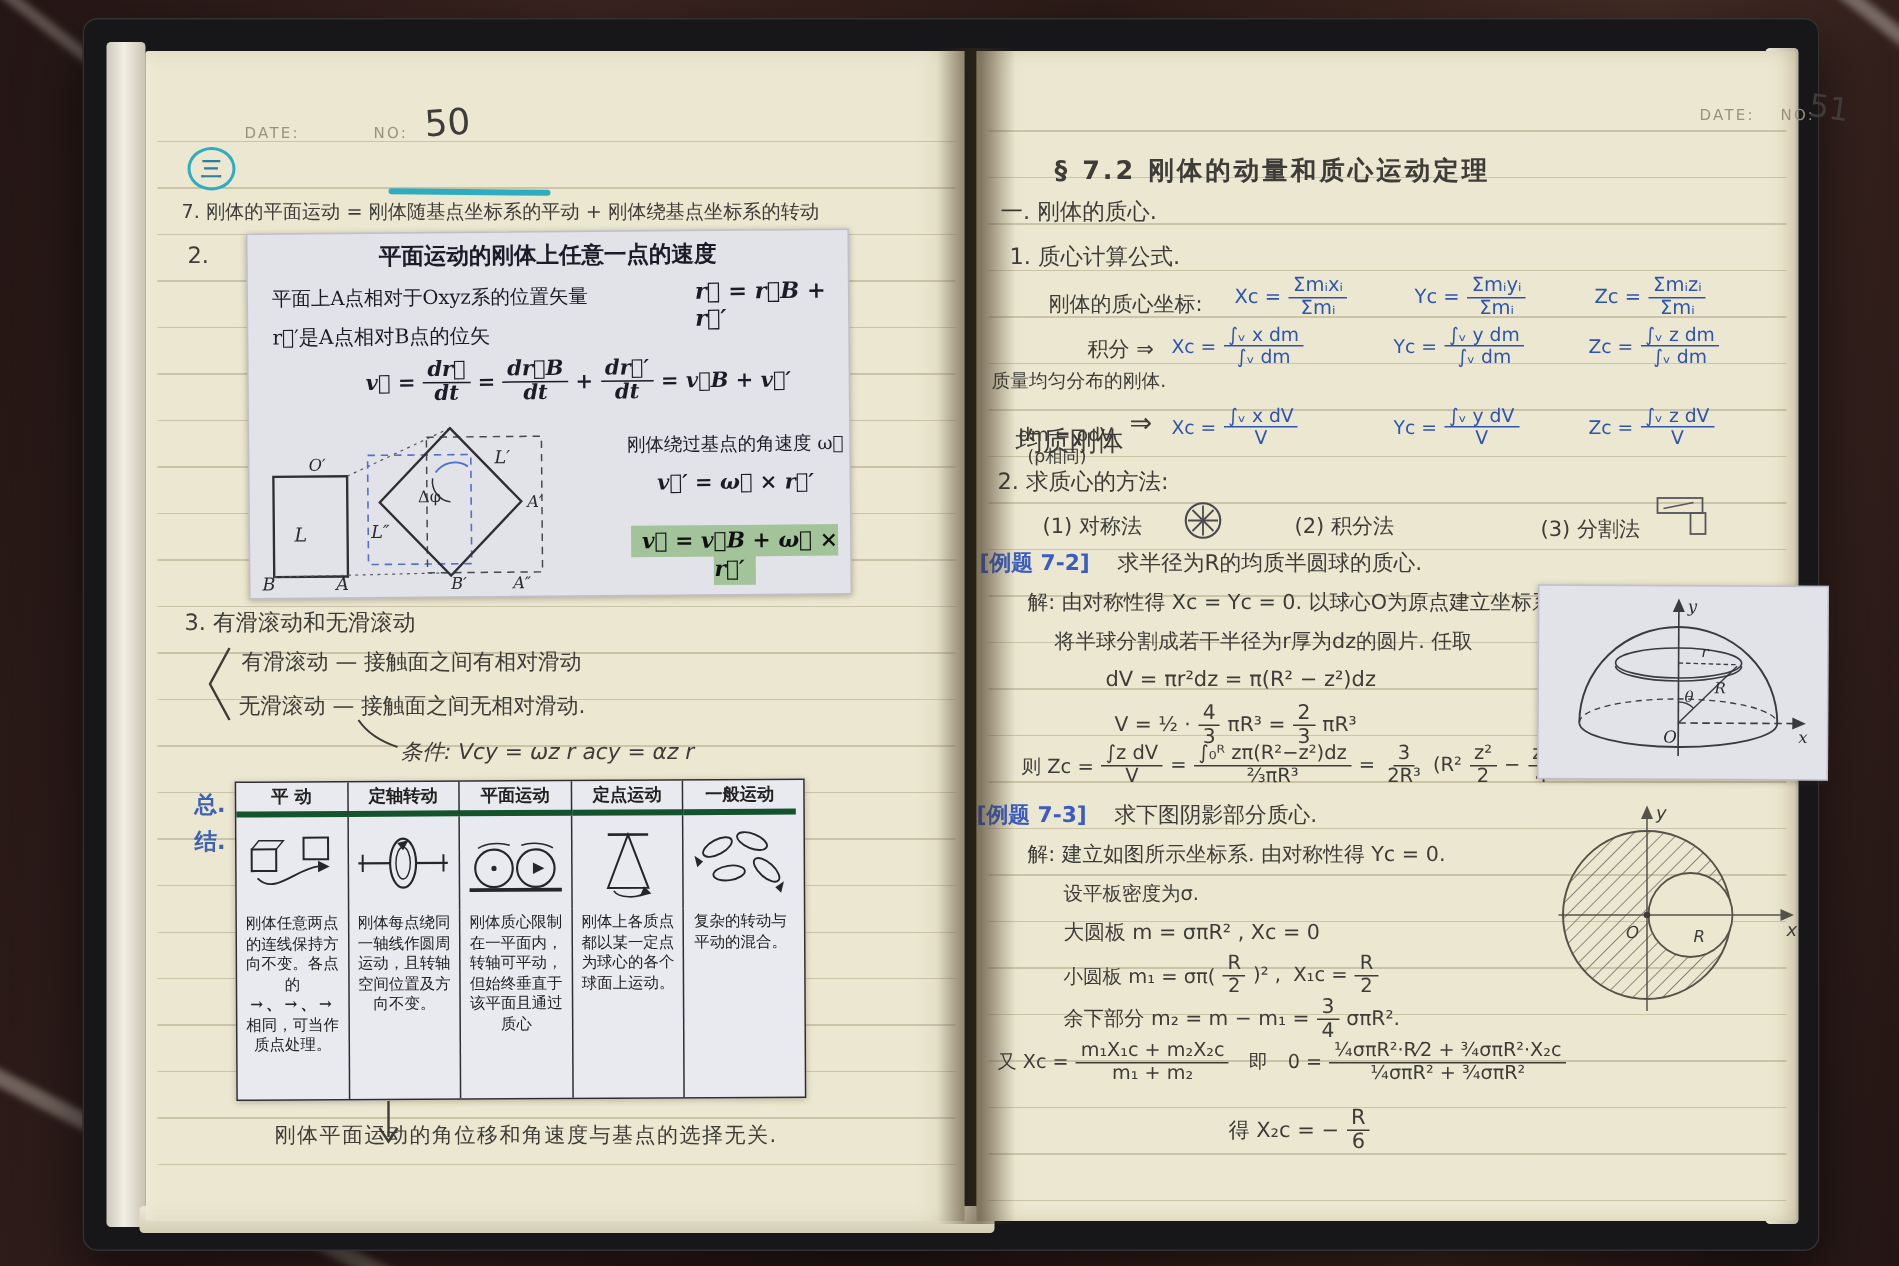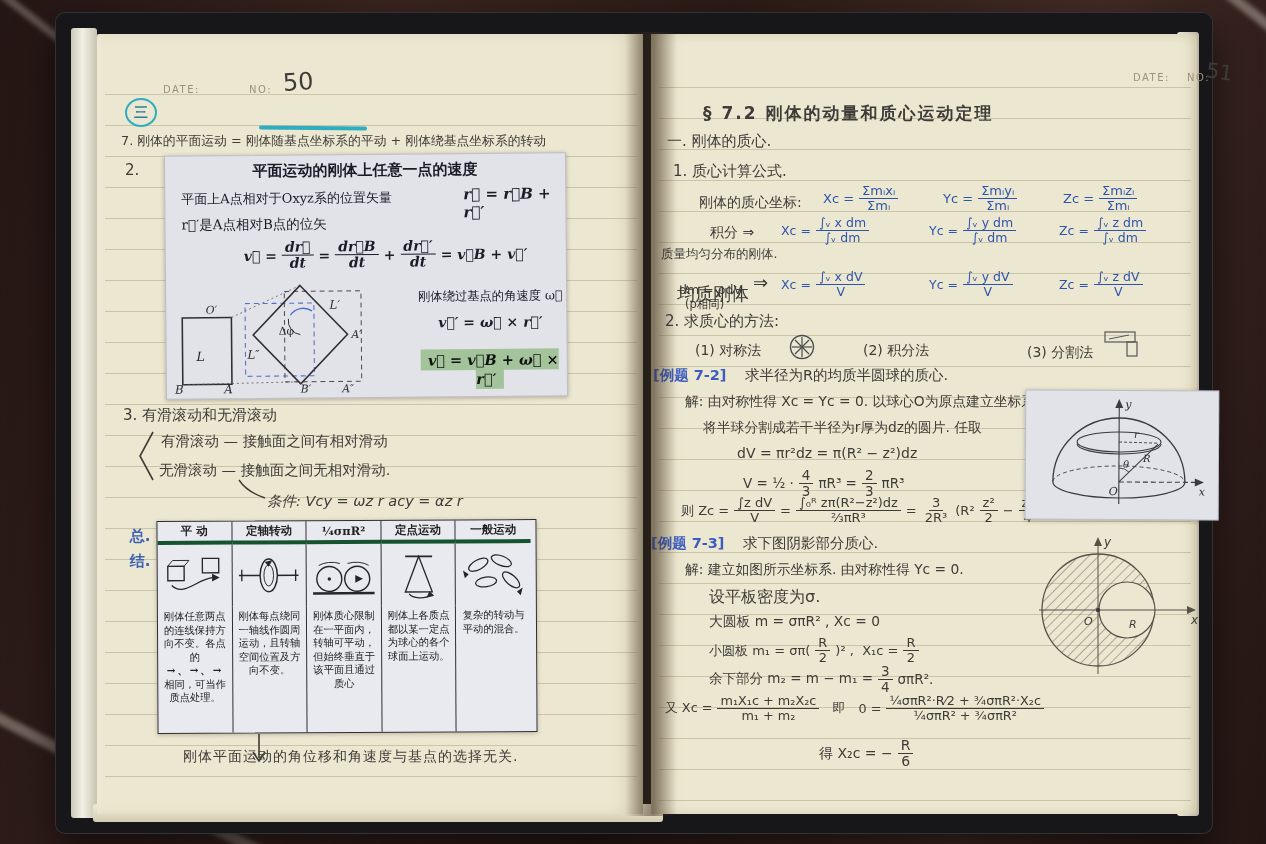--- a/index.html
+++ b/index.html
@@ -146,21 +146,21 @@
 
       <div class="vsum" style="left:30px;top:490px;width:26px;">
         <div>总.</div>
         <div>结.</div>
       </div>
 
       <div class="mtable" style="left:60px;top:486px;width:378px;">
         <div class="trow thead">
           <div class="tcell">平 动</div>
           <div class="tcell">定轴转动</div>
-          <div class="tcell">¼σπR²</div>
+          <div class="tcell">平面运动</div>
           <div class="tcell">定点运动</div>
           <div class="tcell">一般运动</div>
         </div>
         <div class="trow ticon">
           <div class="tcell">
               <svg viewBox="0 0 68 52" width="66" height="50">
             <rect x="6" y="16" width="17" height="15" fill="none" stroke="#26262a" stroke-width="1.4"></rect>
             <polyline points="6,16 11,10 28,10 23,16" fill="none" stroke="#26262a" stroke-width="1"></polyline>
             <rect x="42" y="8" width="17" height="15" fill="none" stroke="#26262a" stroke-width="1.4"></rect>
             <path d="M10,36 C22,48 36,30 52,28" fill="none" stroke="#26262a" stroke-width="1.3"></path>
@@ -262,21 +262,21 @@
           </span>
         </div>
       <div class="fm blue" style="left:412px;top:150px;font-size:13px;">
           <span class="ft">Zc =</span>
           <span class="frac">
             <span class="num">Σmᵢzᵢ</span>
             <span class="den">Σmᵢ</span>
           </span>
         </div>
 
-      <div class="hw" style="left:59px;top:190px;font-size:14px;">积分 ⇒</div>
+      <div class="hw" style="left:74px;top:190px;font-size:14px;">积分 ⇒</div>
       <div class="fm blue" style="left:130px;top:182px;font-size:12.5px;">
           <span class="ft">Xc =</span>
           <span class="frac">
             <span class="num">∫ᵥ x dm</span>
             <span class="den">∫ᵥ dm</span>
           </span>
         </div>
       <div class="fm blue" style="left:278px;top:182px;font-size:12.5px;">
           <span class="ft">Yc =</span>
           <span class="frac">
@@ -403,21 +403,21 @@
           <text x="112" y="66" font-size="10" font-style="italic">R</text>
           <text x="92" y="72" font-size="10" font-style="italic">θ</text>
           <text x="78" y="99" font-size="11" font-style="italic">O</text>
           <text x="168" y="99" font-size="11" font-style="italic">x</text>
         </svg>
       </div>
 
       <div class="hw tag" style="left:0px;top:500px;font-size:14.5px;font-weight:bold;">[例题 7-3]</div>
       <div class="hw" style="left:92px;top:500px;font-size:14.5px;">求下图阴影部分质心.</div>
       <div class="hw" style="left:34px;top:527px;font-size:13.8px;">解: 建立如图所示坐标系. 由对称性得 Yc = 0.</div>
-      <div class="hw" style="left:58px;top:553px;font-size:16px;">设平板密度为σ.</div>
+      <div class="hw" style="left:58px;top:553px;font-size:13px;">设平板密度为σ.</div>
       <div class="hw" style="left:58px;top:579px;font-size:13.8px;">大圆板 m = σπR² ,  Xc = 0</div>
       <div class="fm" style="left:58px;top:602px;font-size:13px;color:#3d3c38;">
           <span class="ft">小圆板 m₁ = σπ(</span>
           <span class="frac">
             <span class="num">R</span>
             <span class="den">2</span>
           </span>
           <span class="ft">)² ,  X₁c =</span>
           <span class="frac">
             <span class="num">R</span>

